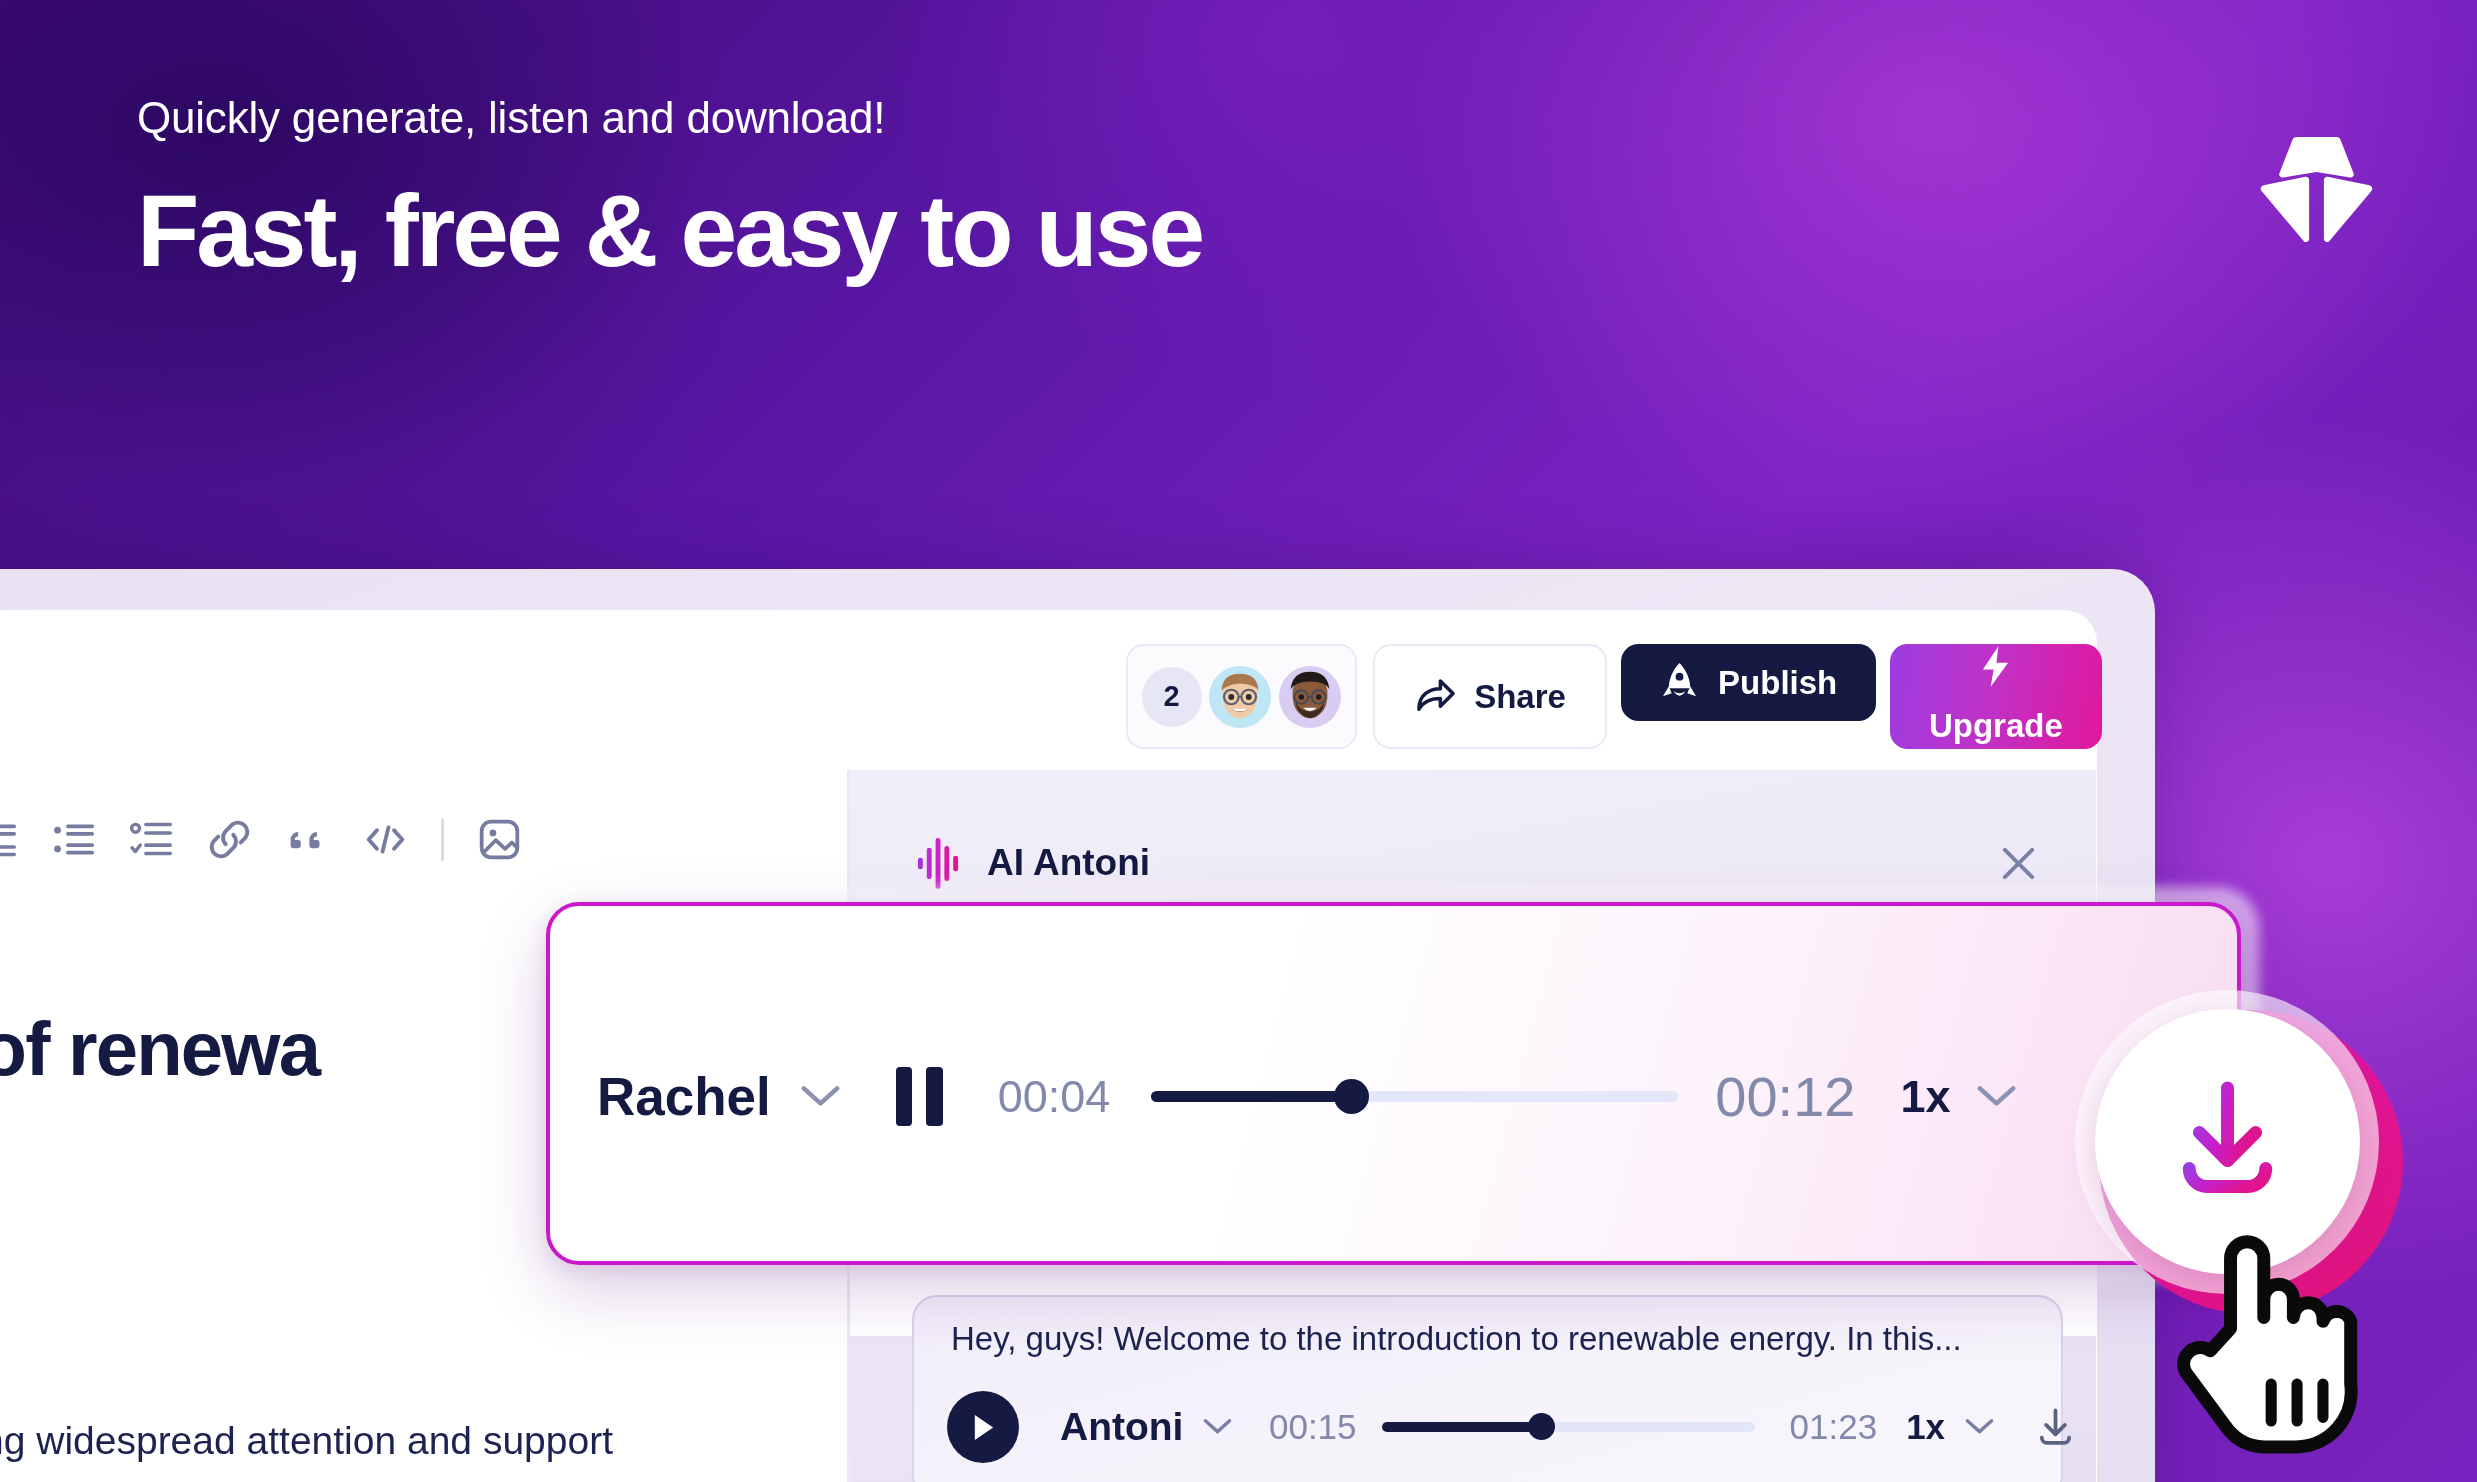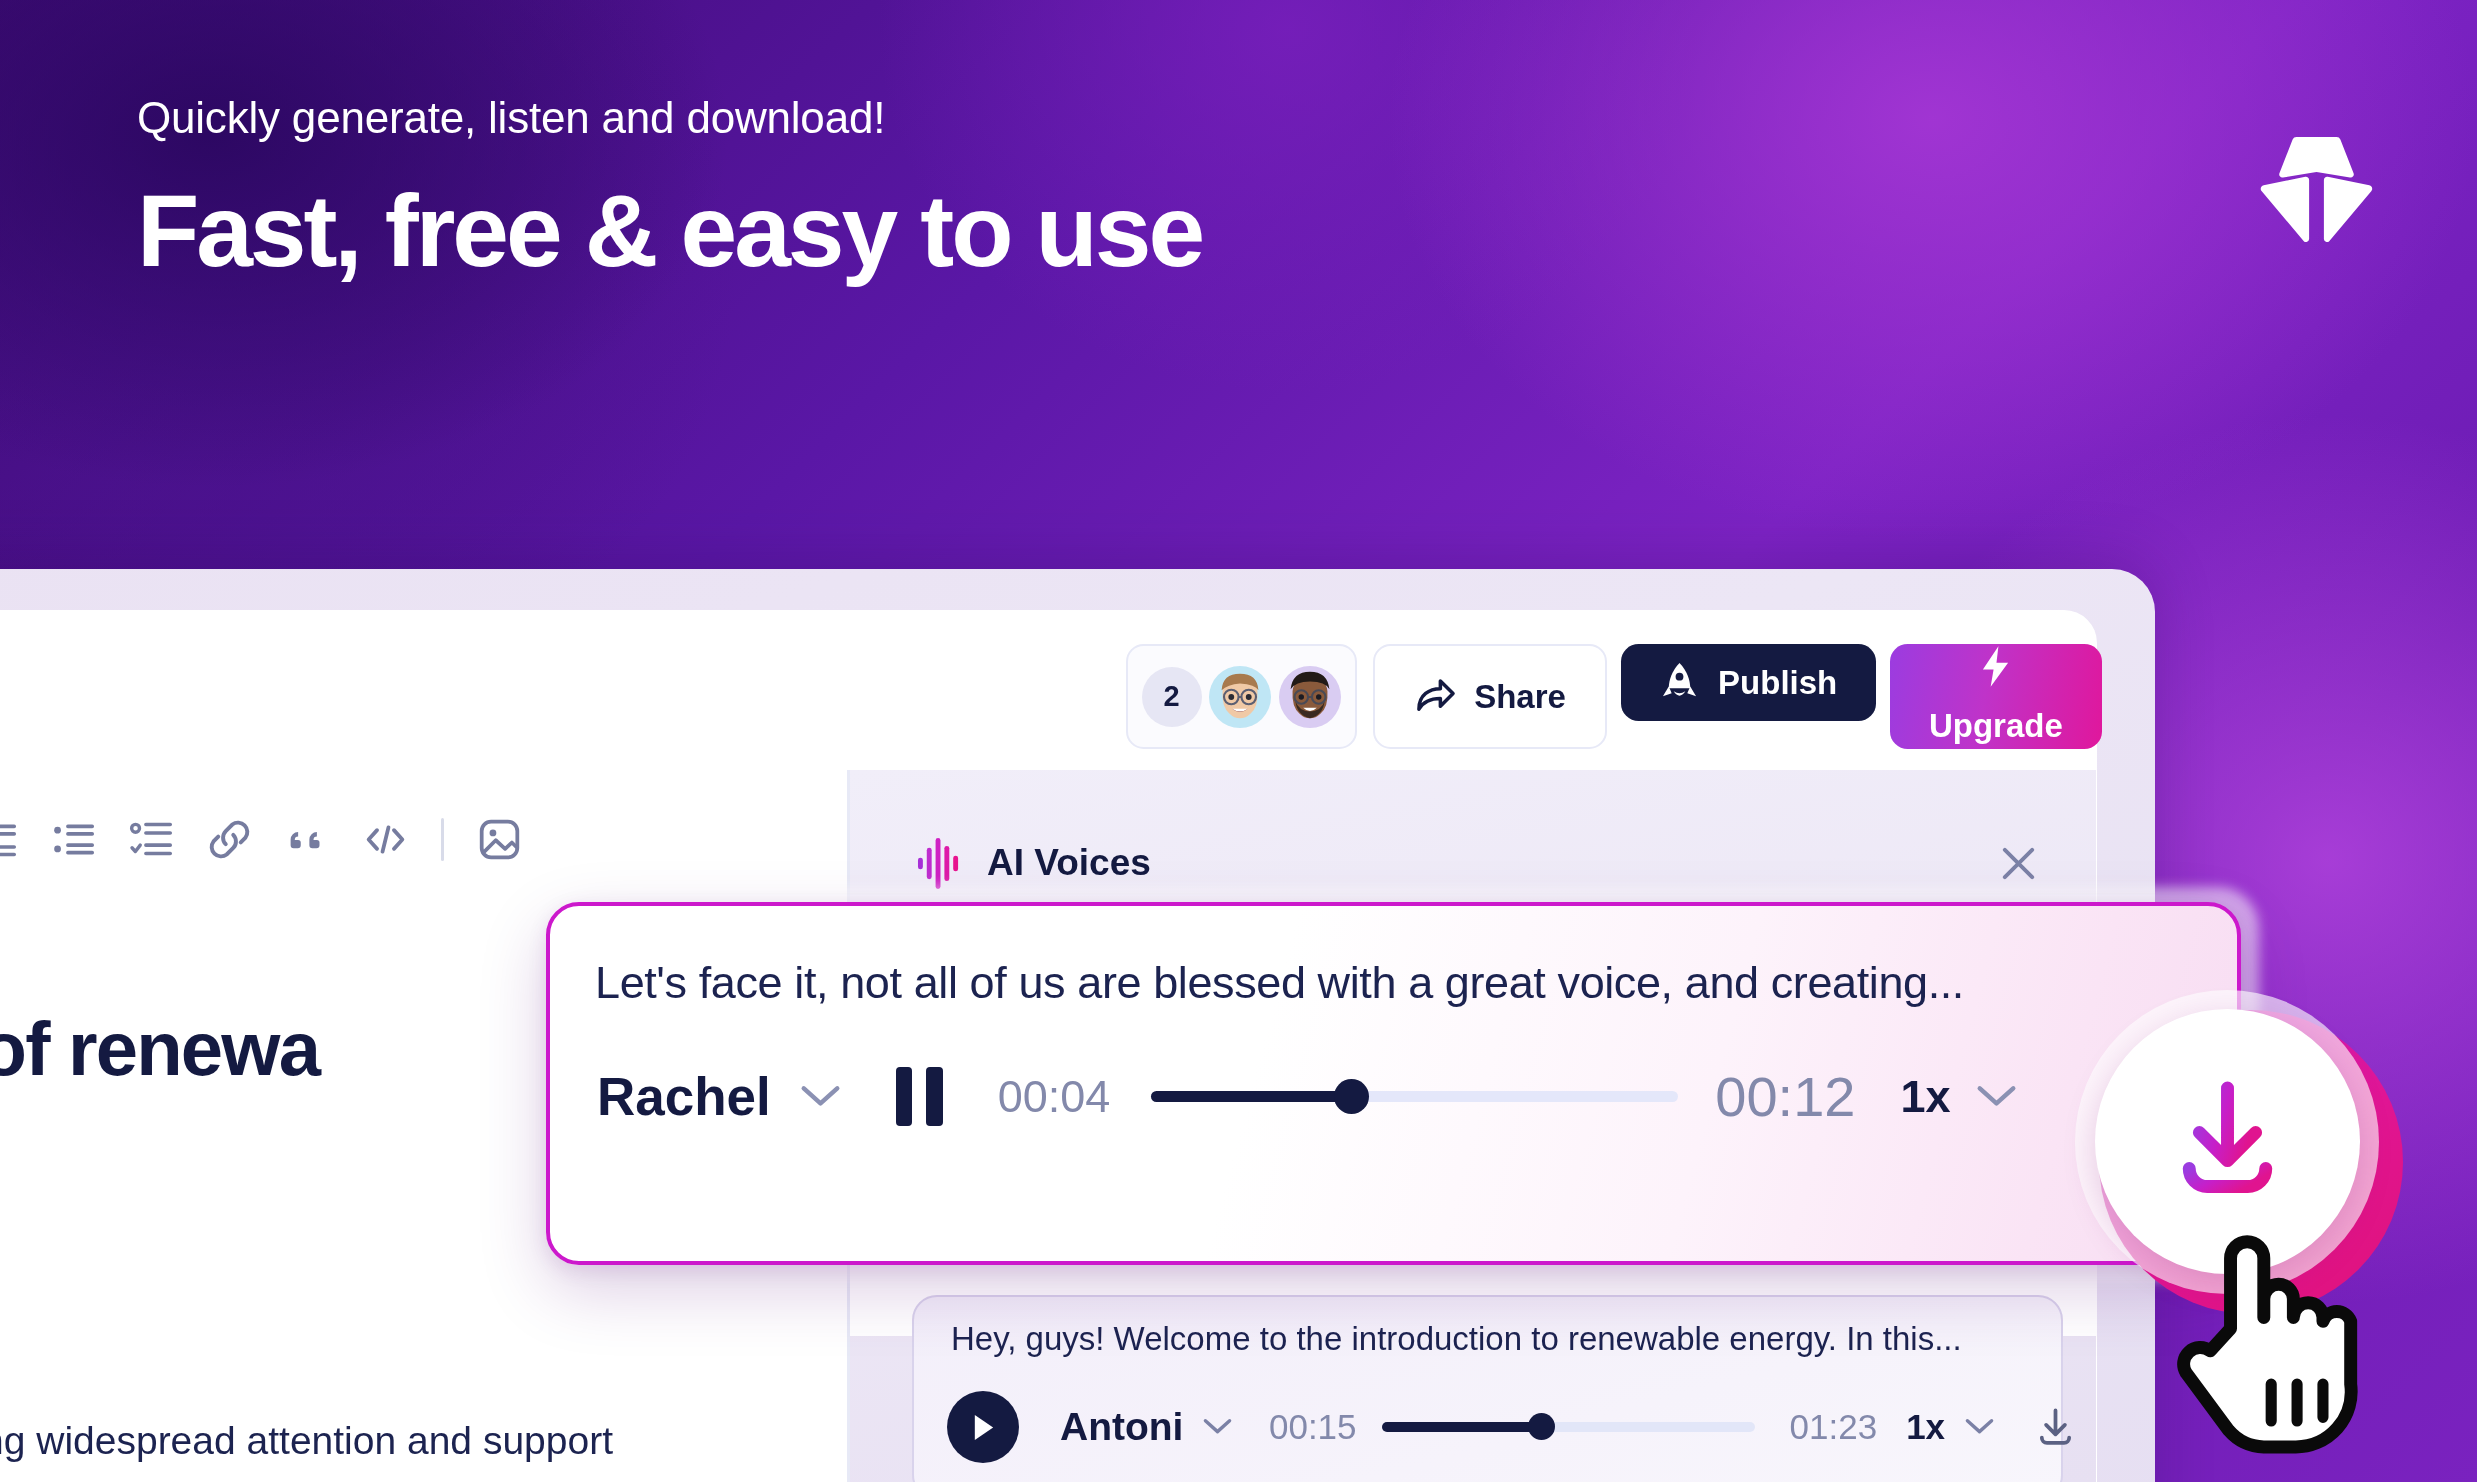--- a/index.html
+++ b/index.html
@@ -373,21 +373,21 @@
 <div class="voices-body"></div>
 
 <div class="voices-head">
   <svg class="wave-ic" viewBox="0 0 46 52">
     <rect x="1" y="20" width="5" height="12" rx="2.5" fill="#a830d8"></rect>
     <rect x="10" y="10" width="5" height="32" rx="2.5" fill="#bf2ccf"></rect>
     <rect x="19" y="0" width="5" height="52" rx="2.5" fill="#cf22c4"></rect>
     <rect x="28" y="8" width="5" height="36" rx="2.5" fill="#dd1aa8"></rect>
     <rect x="37" y="18" width="5" height="16" rx="2.5" fill="#e8148f"></rect>
   </svg>
-  <span class="voices-title">AI Voices</span>
+  <span class="voices-title">AI Antoni</span>
   <svg class="voices-close" viewBox="0 0 24 24">
     <path d="M4 4 L20 20 M20 4 L4 20" stroke="currentColor" stroke-width="2.3" stroke-linecap="round"></path>
   </svg>
 </div>
 
 <div class="card-antoni">
   <div class="antoni-text">Hey, guys! Welcome to the introduction to renewable energy. In this...</div>
   <div class="antoni-row">
     <div class="play-circle">
       <svg width="27" height="31" viewBox="0 0 28 32">
@@ -411,21 +411,20 @@
     </svg>
     <svg class="ant-dl" viewBox="0 0 24 24">
       <path d="M12 2 V15 M6.5 10.5 L12 16 L17.5 10.5" fill="none" stroke="currentColor" stroke-width="2.2" stroke-linecap="round" stroke-linejoin="round"></path>
       <path d="M4 18 a3 3 0 0 0 3 3 h10 a3 3 0 0 0 3 -3" fill="none" stroke="currentColor" stroke-width="2.2" stroke-linecap="round"></path>
     </svg>
   </div>
 </div>
 
 <div class="player-card-glow"></div>
 <div class="player-card">
-  <div class="pc-text">Let's face it, not all of us are blessed with a great voice, and creating...</div>
   <div class="pc-row">
     <span class="pc-name">Rachel</span>
     <svg class="pc-chev" viewBox="0 0 24 14">
       <path d="M2 2 L12 11 L22 2" fill="none" stroke="currentColor" stroke-width="2.7" stroke-linecap="round" stroke-linejoin="round"></path>
     </svg>
     <div class="pause-ic">
       <div class="pause-bar"></div>
       <div class="pause-bar"></div>
     </div>
     <span class="pc-time-a">00:04</span>

